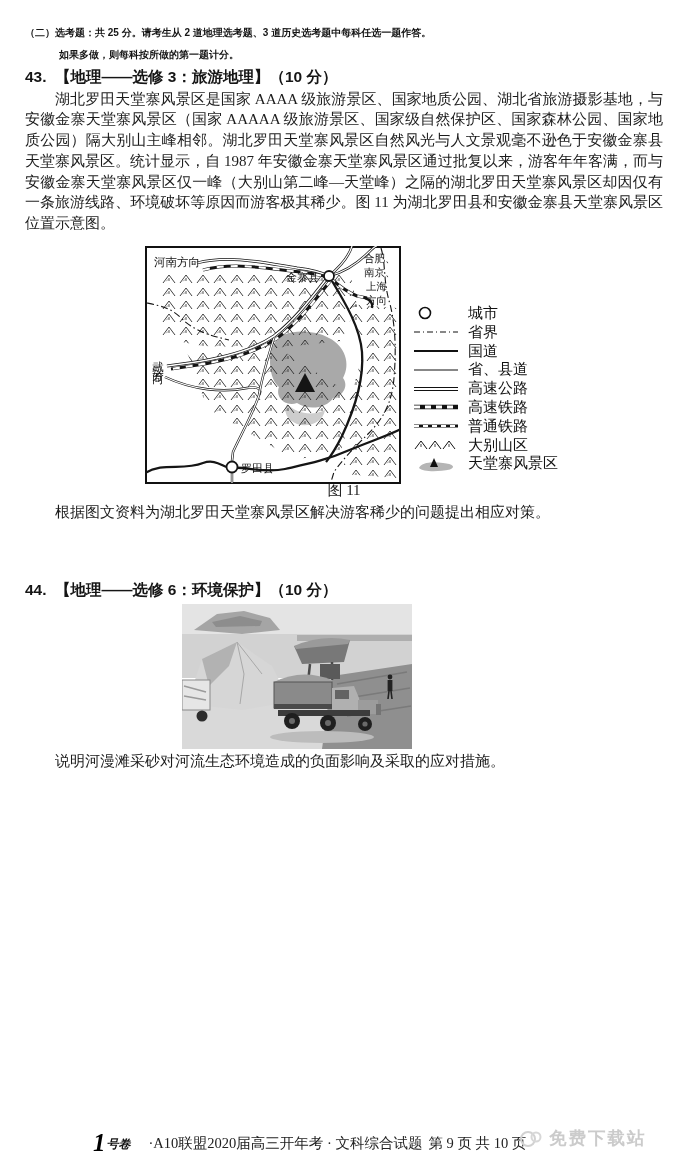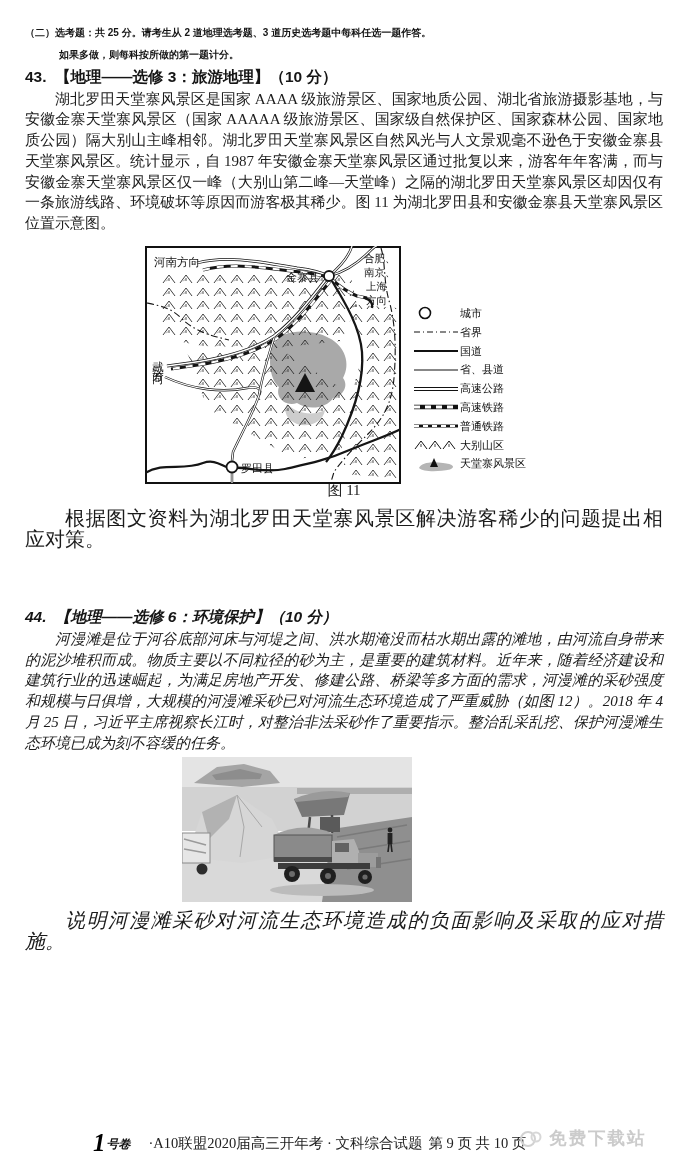--- a/index.html
+++ b/index.html
@@ -21,26 +21,26 @@
   .figure11 { position:relative; display:flex; margin-top:12px; margin-left:120px; }
   .map-wrap { position:relative; width:256px; height:180px; }
   .map-wrap svg { display:block; }
   .vlabel { position:absolute; left:5px; top:106px; writing-mode:vertical-rl;
             text-orientation:upright; font-size:11.5px; letter-spacing:4px; color:#111; }
 
   .legend { margin-left:12px; margin-top:58px; }
   .lg-row { display:flex; align-items:center; height:18.8px; }
   .lg-sym { width:46px; height:16px; display:inline-block; }
   .lg-sym svg { display:block; }
-  .lg-label { margin-left:1px; font-size:11px; color:#111; white-space:nowrap; }
+  .lg-label { margin-left:9px; font-size:15px; color:#111; white-space:nowrap; }
 
   .fig-caption { text-align:center; font-size:15px; margin-top:8px; color:#1b1b1b; }
-  .q-line { font-size:20px; line-height:21px; text-indent:2em; text-align:justify; margin-top:8px; }
-
-  .q44-block { margin-top:56px;font-style:italic; }
+  .q-line { font-size:15px; line-height:21px; text-indent:2em; text-align:justify; margin-top:2px; }
+
+  .q44-block { margin-top:56px; }
 
   .photo { margin-top:3px; margin-left:157px; width:230px; height:145px; }
   .photo svg { display:block; }
 
   .footer-line { position:absolute; top:1129px; left:93px; white-space:nowrap;
                  font-size:14.5px; color:#222; }
   .brand-mark { font-family:"Liberation Serif", serif; font-weight:bold; font-style:italic;
                 font-size:25px; color:#000; vertical-align:-3px; margin-right:1px; }
   .brand-name { font-family:"Liberation Serif", serif; font-weight:bold; font-style:italic;
                 font-size:12px; color:#111; margin-right:18px; }
@@ -218,21 +218,20 @@
     </div>
   </div>
 
   <div class="fig-caption">图 11</div>
   <p class="q-line">根据图文资料为湖北罗田天堂寨风景区解决游客稀少的问题提出相应对策。</p>
 
   <div class="q44-block">
     <div class="q-heading">
       <span class="qnum">44.</span><span>【地理——选修 6：环境保护】（10 分）</span>
     </div>
-    <p class="para">河漫滩是位于河谷底部河床与河堤之间、洪水期淹没而枯水期出露的滩地，由河流自身带来的泥沙堆积而成。物质主要以不同粒径的砂为主，是重要的建筑材料。近年来，随着经济建设和建筑行业的迅速崛起，为满足房地产开发、修建公路、桥梁等多方面的需求，河漫滩的采砂强度和规模与日俱增，大规模的河漫滩采砂已对河流生态环境造成了严重威胁（如图 12）。2018 年 4 月 25 日，习近平主席视察长江时，对整治非法采砂作了重要指示。整治乱采乱挖、保护河漫滩生态环境已成为刻不容缓的任务。</p>
 
     <div class="photo">
       <svg viewBox="0 0 230 145" width="230" height="145">
         <rect x="0" y="0" width="230" height="42" fill="#e4e4e4"></rect>
         <path d="M12,26 L35,10 L62,7 L88,14 L98,26 L60,30 Z" fill="#a5a5a5"></path>
         <path d="M30,18 L58,12 L80,17 L78,22 L34,23 Z" fill="#8d8d8d"></path>
         <rect x="0" y="30" width="230" height="44" fill="#d2d2d2"></rect>
         <rect x="115" y="31" width="115" height="6" fill="#aeaeae"></rect>
         <rect x="0" y="95" width="230" height="50" fill="#d9d9d9"></rect>
         <path d="M150,72 L230,60 L230,145 L140,145 Z" fill="#8f8f8f"></path>

